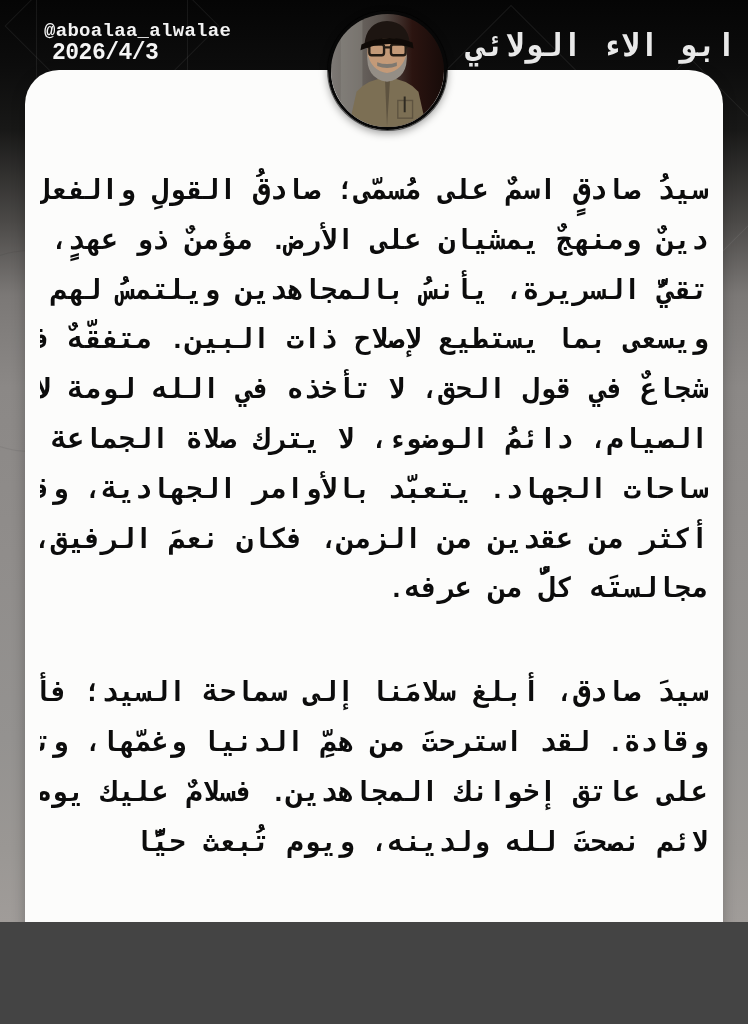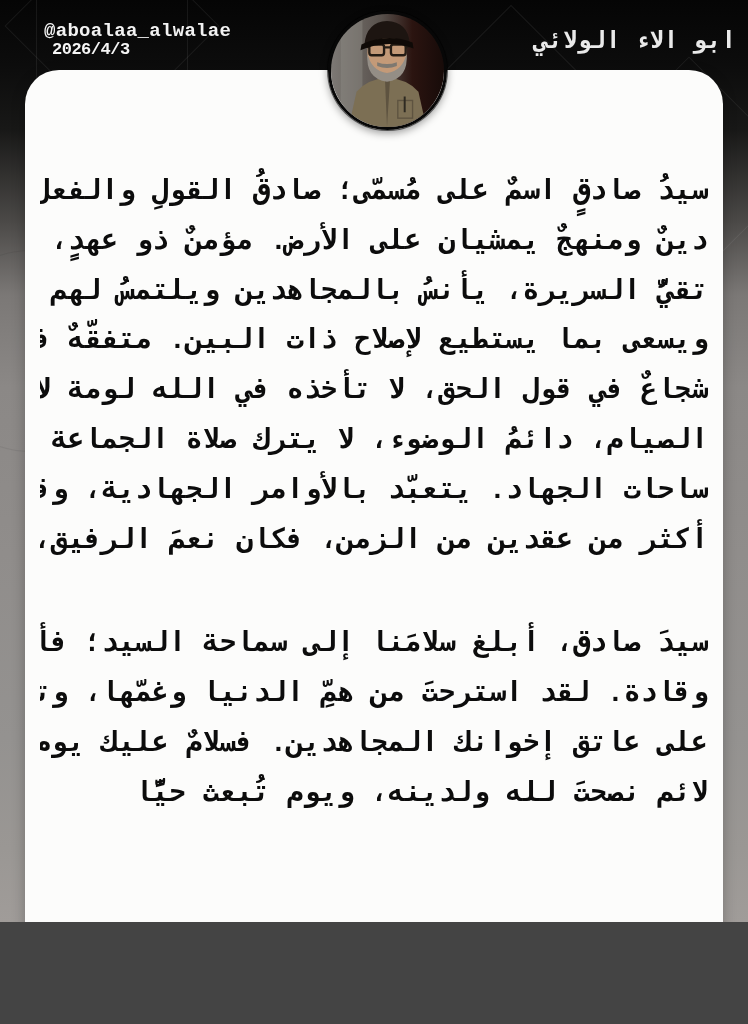--- a/index.html
+++ b/index.html
@@ -13,23 +13,23 @@
     padding-left:44px;
   }
   
   .pat{position:absolute;border:1px solid rgba(255,255,255,.07);pointer-events:none;}
   .pat.rot{transform:rotate(45deg);}
   .pat.dark{border-color:rgba(0,0,0,.06);}
   
   .handle{position:absolute;top:20px;left:44px;color:#f2f2f2;font-weight:bold;
     font-size:19px;letter-spacing:.3px;}
   .gdate{position:absolute;top:40px;left:52px;color:#f5f5f5;font-weight:bold;
-    font-size:17px;letter-spacing:-.5px;}
+    font-size:23px;letter-spacing:-.5px;}
   .acct-title{position:absolute;top:26px;right:56px;color:#e9e9e9;font-weight:bold;
-    font-size:24px;direction:rtl;}
+    font-size:32px;direction:rtl;}
   
   .avatar{position:absolute;left:328px;top:11px;width:113px;height:113px;
     border-radius:50%;overflow:hidden;border:3px solid #070707;
     box-shadow:0 0 0 1px rgba(0,0,0,.55), 0 3px 8px rgba(0,0,0,.4);z-index:6;}
   .avatar svg{display:block;width:100%;height:100%;}
   
   .card{position:absolute;left:25px;top:70px;width:698px;height:936px;
     background:#fcfcfb;border-radius:34px;z-index:2;
     box-shadow:0 4px 14px rgba(0,0,0,.25);}
   .text-block{position:absolute;top:97px;left:15px;right:15px;}
@@ -102,20 +102,21 @@
   <div class="card">
     <div class="text-block">
       <div class="line">سيدُ صادقٍ اسمٌ على مُسمّى؛ صادقُ القولِ والفعل،</div>
       <div class="line">دينٌ ومنهجٌ يمشيان على الأرض. مؤمنٌ ذو عهدٍ، مخلصٌ</div>
       <div class="line">تقيُّ السريرة، يأنسُ بالمجاهدين ويلتمسُ لهم العذر،</div>
       <div class="line">ويسعى بما يستطيع لإصلاح ذات البين. متفقّهٌ في الدين،</div>
       <div class="line">شجاعٌ في قول الحق، لا تأخذه في الله لومة لائم. كثيرُ</div>
       <div class="line">الصيام، دائمُ الوضوء، لا يترك صلاة الجماعة حتى في</div>
       <div class="line">ساحات الجهاد. يتعبّد بالأوامر الجهادية، وقد عاشرناه</div>
       <div class="line">أكثر من عقدين من الزمن، فكان نعمَ الرفيق، يعشقُ</div>
+      <div class="line last">مجالستَه كلُّ من عرفه.</div>
       <div class="para-gap"></div>
       <div class="line">سيدَ صادق، أبلغ سلامَنا إلى سماحة السيد؛ فأنتم سادةٌ</div>
       <div class="line">وقادة. لقد استرحتَ من همِّ الدنيا وغمّها، وتركتَ أمانتَها</div>
       <div class="line">على عاتق إخوانك المجاهدين. فسلامٌ عليك يوم وُلدت،</div>
       <div class="line last">لائم نصحتَ لله ولدينه، ويوم تُبعث حيًّا</div>
     </div>
   </div>
 
   <div class="strip"></div>
 

